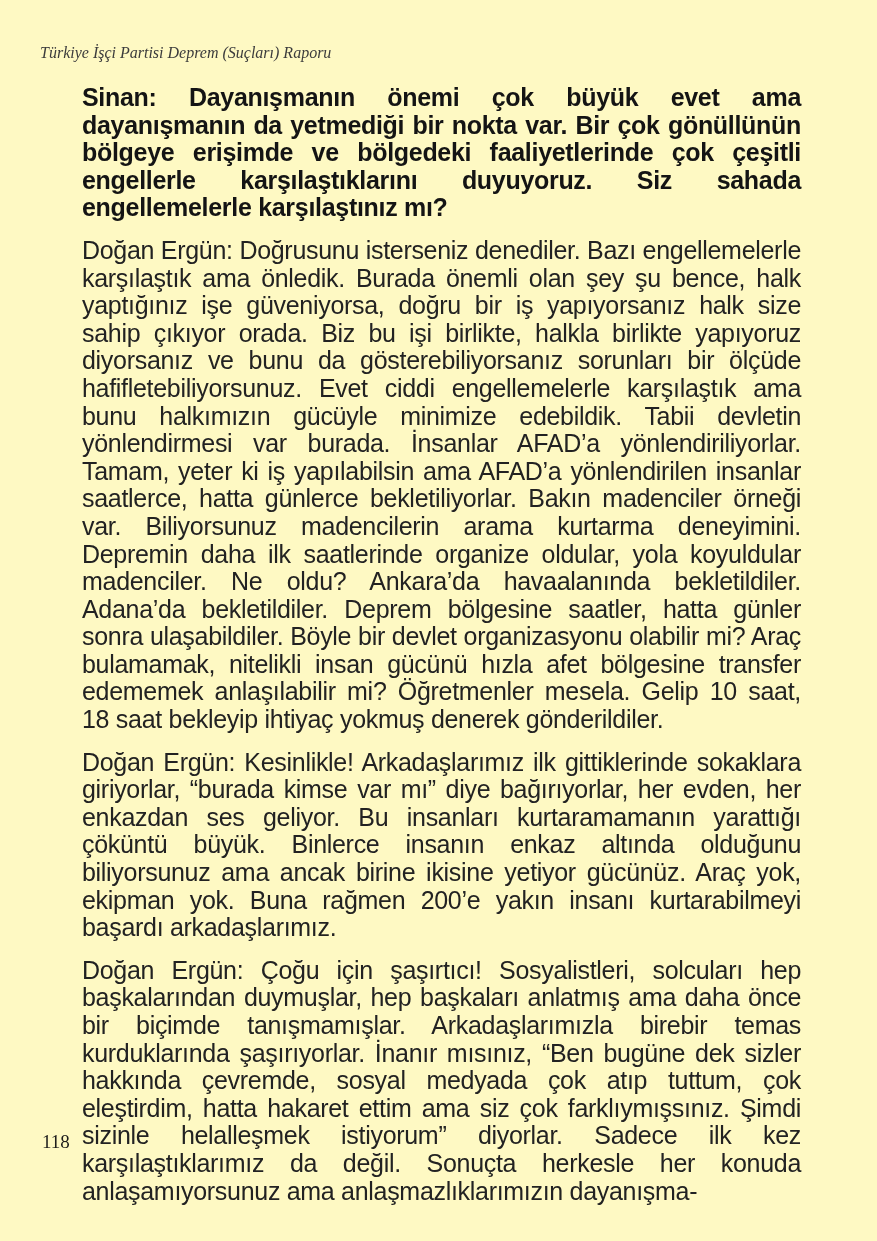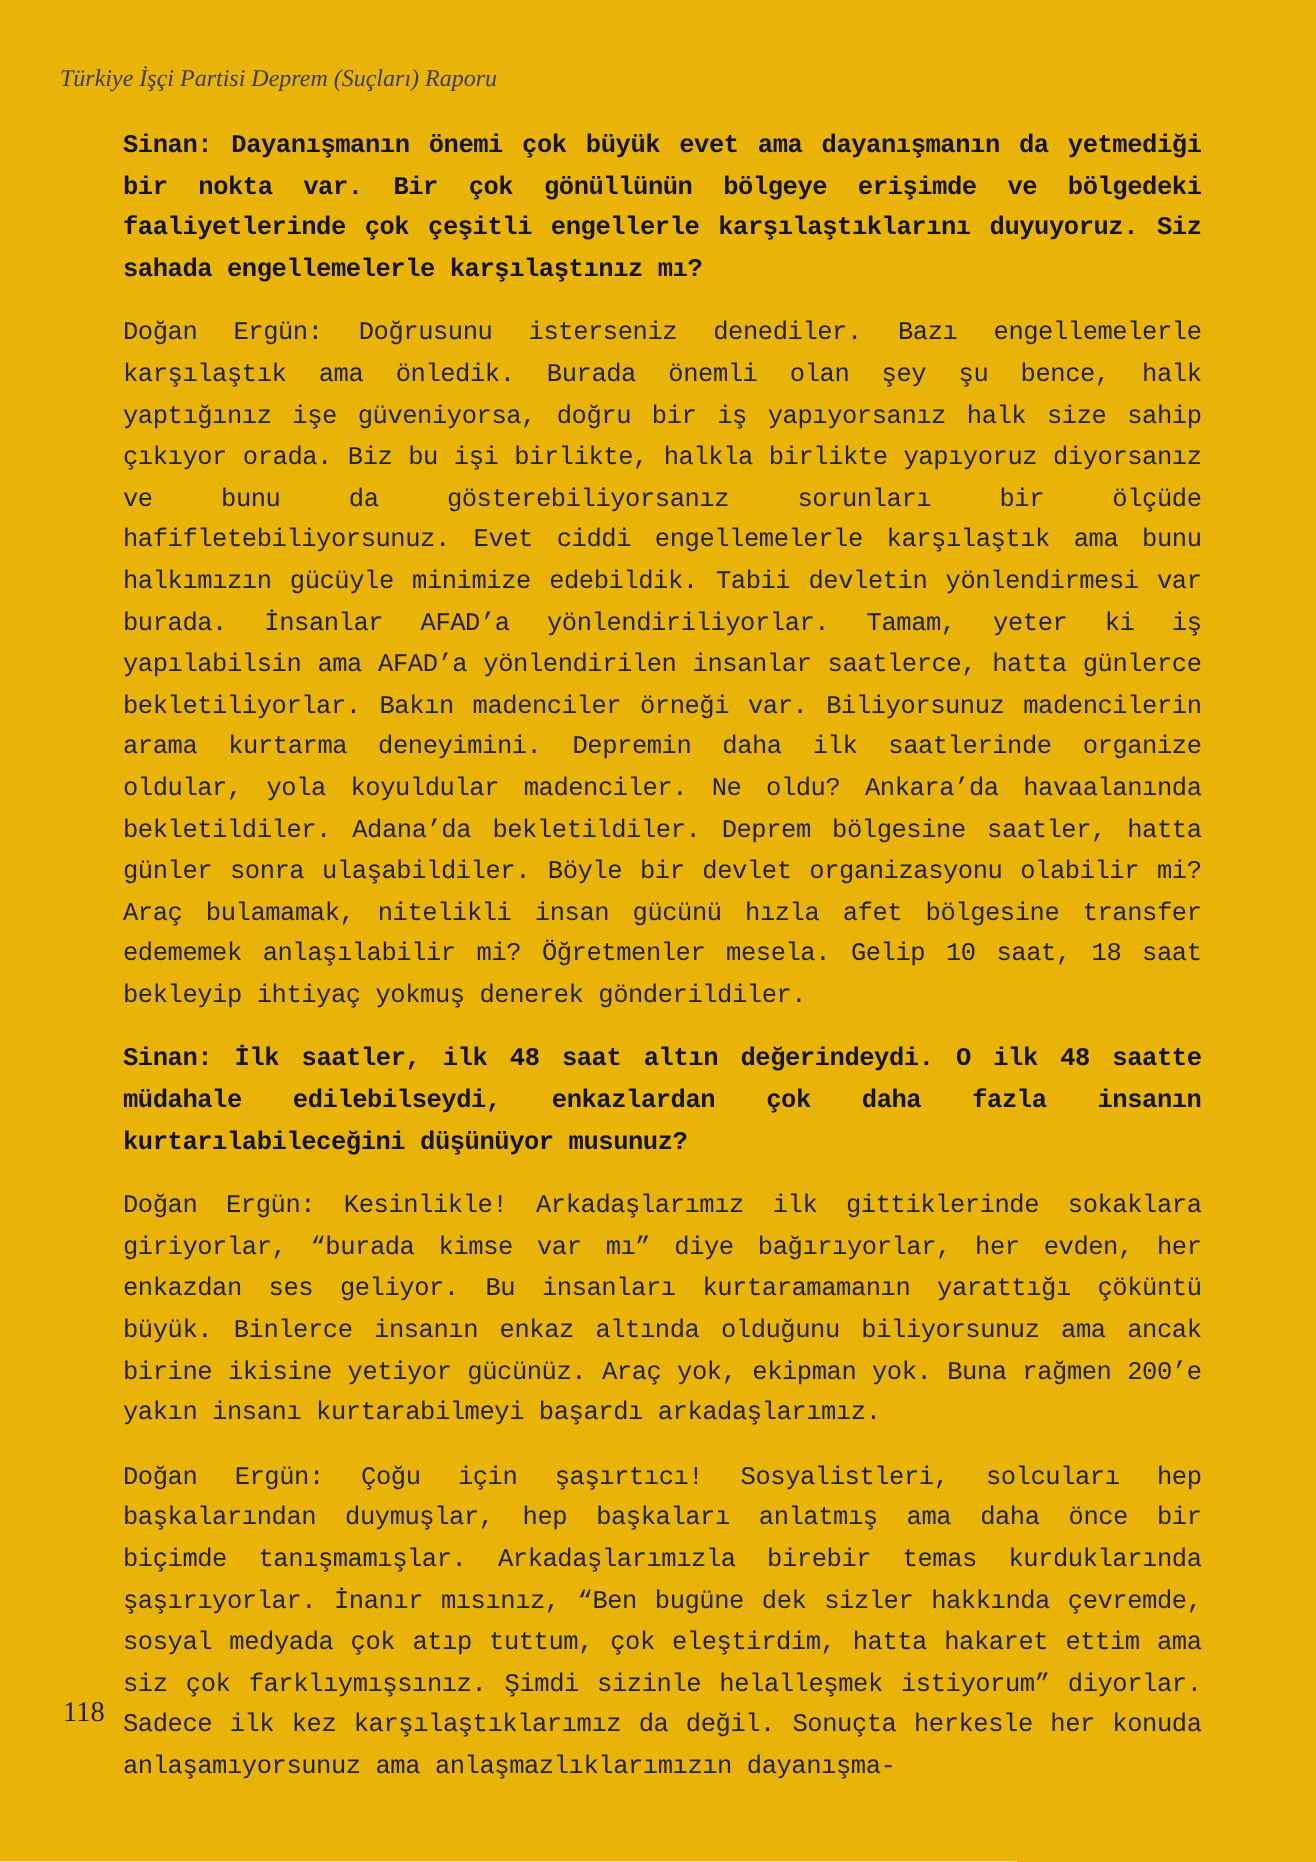--- a/index.html
+++ b/index.html
@@ -4,21 +4,21 @@
 <style>
   html, body {
     margin: 0;
     padding: 0;
     background: #ffffff;
   }
   .page {
     position: relative;
     width: 877px;
     height: 1241px;
-    background: #eab308;
+    background: #fef9c3;
     color: #1d1d1b;
     overflow: hidden;
   }
   .running-header {
     position: absolute;
     left: 40px;
     top: 44px;
     font-family: "Liberation Serif", "DejaVu Serif", serif;
     font-style: italic;
     font-size: 16px;
@@ -26,22 +26,22 @@
     white-space: nowrap;
   }
   .content {
     position: absolute;
     left: 82px;
     top: 84px;
     width: 719px;
   }
   .content p {
     margin: 0 0 15px 0;
-    font-family: Liberation Mono, monospace;
-    font-size: 17px;
+    font-family: Liberation Sans, sans-serif;
+    font-size: 25px;
     line-height: 27.6px;
     letter-spacing: -0.3px;
     text-align: justify;
     color: #222222;
   }
   .content p.question {
     font-weight: 700;
     color: #141414;
   }
   .page-number {
@@ -56,20 +56,19 @@
 </head>
 <body>
 
 <div class="page">
 
   <div class="running-header">Türkiye İşçi Partisi Deprem (Suçları) Raporu</div>
 
   <div class="content">
     <p class="question">Sinan: Dayanışmanın önemi çok büyük evet ama dayanışmanın da yetmediği bir nokta var. Bir çok gönüllünün bölgeye erişimde ve bölgedeki faaliyetlerinde çok çeşitli engellerle karşılaştıklarını duyuyoruz. Siz sahada engellemelerle karşılaştınız mı?</p>
     <p class="answer">Doğan Ergün: Doğrusunu isterseniz denediler. Bazı engellemelerle karşılaştık ama önledik. Burada önemli olan şey şu bence, halk yaptığınız işe güveniyorsa, doğru bir iş yapıyorsanız halk size sahip çıkıyor orada. Biz bu işi birlikte, halkla birlikte yapıyoruz diyorsanız ve bunu da gösterebiliyorsanız sorunları bir ölçüde hafifletebiliyorsunuz. Evet ciddi engellemelerle karşılaştık ama bunu halkımızın gücüyle minimize edebildik. Tabii devletin yönlendirmesi var burada. İnsanlar AFAD’a yönlendiriliyorlar. Tamam, yeter ki iş yapılabilsin ama AFAD’a yönlendirilen insanlar saatlerce, hatta günlerce bekletiliyorlar. Bakın madenciler örneği var. Biliyorsunuz madencilerin arama kurtarma deneyimini. Depremin daha ilk saatlerinde organize oldular, yola koyuldular madenciler. Ne oldu? Ankara’da havaalanında bekletildiler. Adana’da bekletildiler. Deprem bölgesine saatler, hatta günler sonra ulaşabildiler. Böyle bir devlet organizasyonu olabilir mi? Araç bulamamak, nitelikli insan gücünü hızla afet bölgesine transfer edememek anlaşılabilir mi? Öğretmenler mesela. Gelip 10 saat, 18 saat bekleyip ihtiyaç yokmuş denerek gönderildiler.</p>
-    <p class="question">Sinan: İlk saatler, ilk 48 saat altın değerindeydi. O ilk 48 saatte müdahale edilebilseydi, enkazlardan çok daha fazla insanın kurtarılabileceğini düşünüyor musunuz?</p>
     <p class="answer">Doğan Ergün: Kesinlikle! Arkadaşlarımız ilk gittiklerinde sokaklara giriyorlar, “burada kimse var mı” diye bağırıyorlar, her evden, her enkazdan ses geliyor. Bu insanları kurtaramamanın yarattığı çöküntü büyük. Binlerce insanın enkaz altında olduğunu biliyorsunuz ama ancak birine ikisine yetiyor gücünüz. Araç yok, ekipman yok. Buna rağmen 200’e yakın insanı kurtarabilmeyi başardı arkadaşlarımız.</p>
     <p class="answer">Doğan Ergün: Çoğu için şaşırtıcı! Sosyalistleri, solcuları hep başkalarından duymuşlar, hep başkaları anlatmış ama daha önce bir biçimde tanışmamışlar. Arkadaşlarımızla birebir temas kurduklarında şaşırıyorlar. İnanır mısınız, “Ben bugüne dek sizler hakkında çevremde, sosyal medyada çok atıp tuttum, çok eleştirdim, hatta hakaret ettim ama siz çok farklıymışsınız. Şimdi sizinle helalleşmek istiyorum” diyorlar. Sadece ilk kez karşılaştıklarımız da değil. Sonuçta herkesle her konuda anlaşamıyorsunuz ama anlaşmazlıklarımızın dayanışma-</p>
   </div>
 
   <div class="page-number">118</div>
 
 </div>
 
 </body></html>

